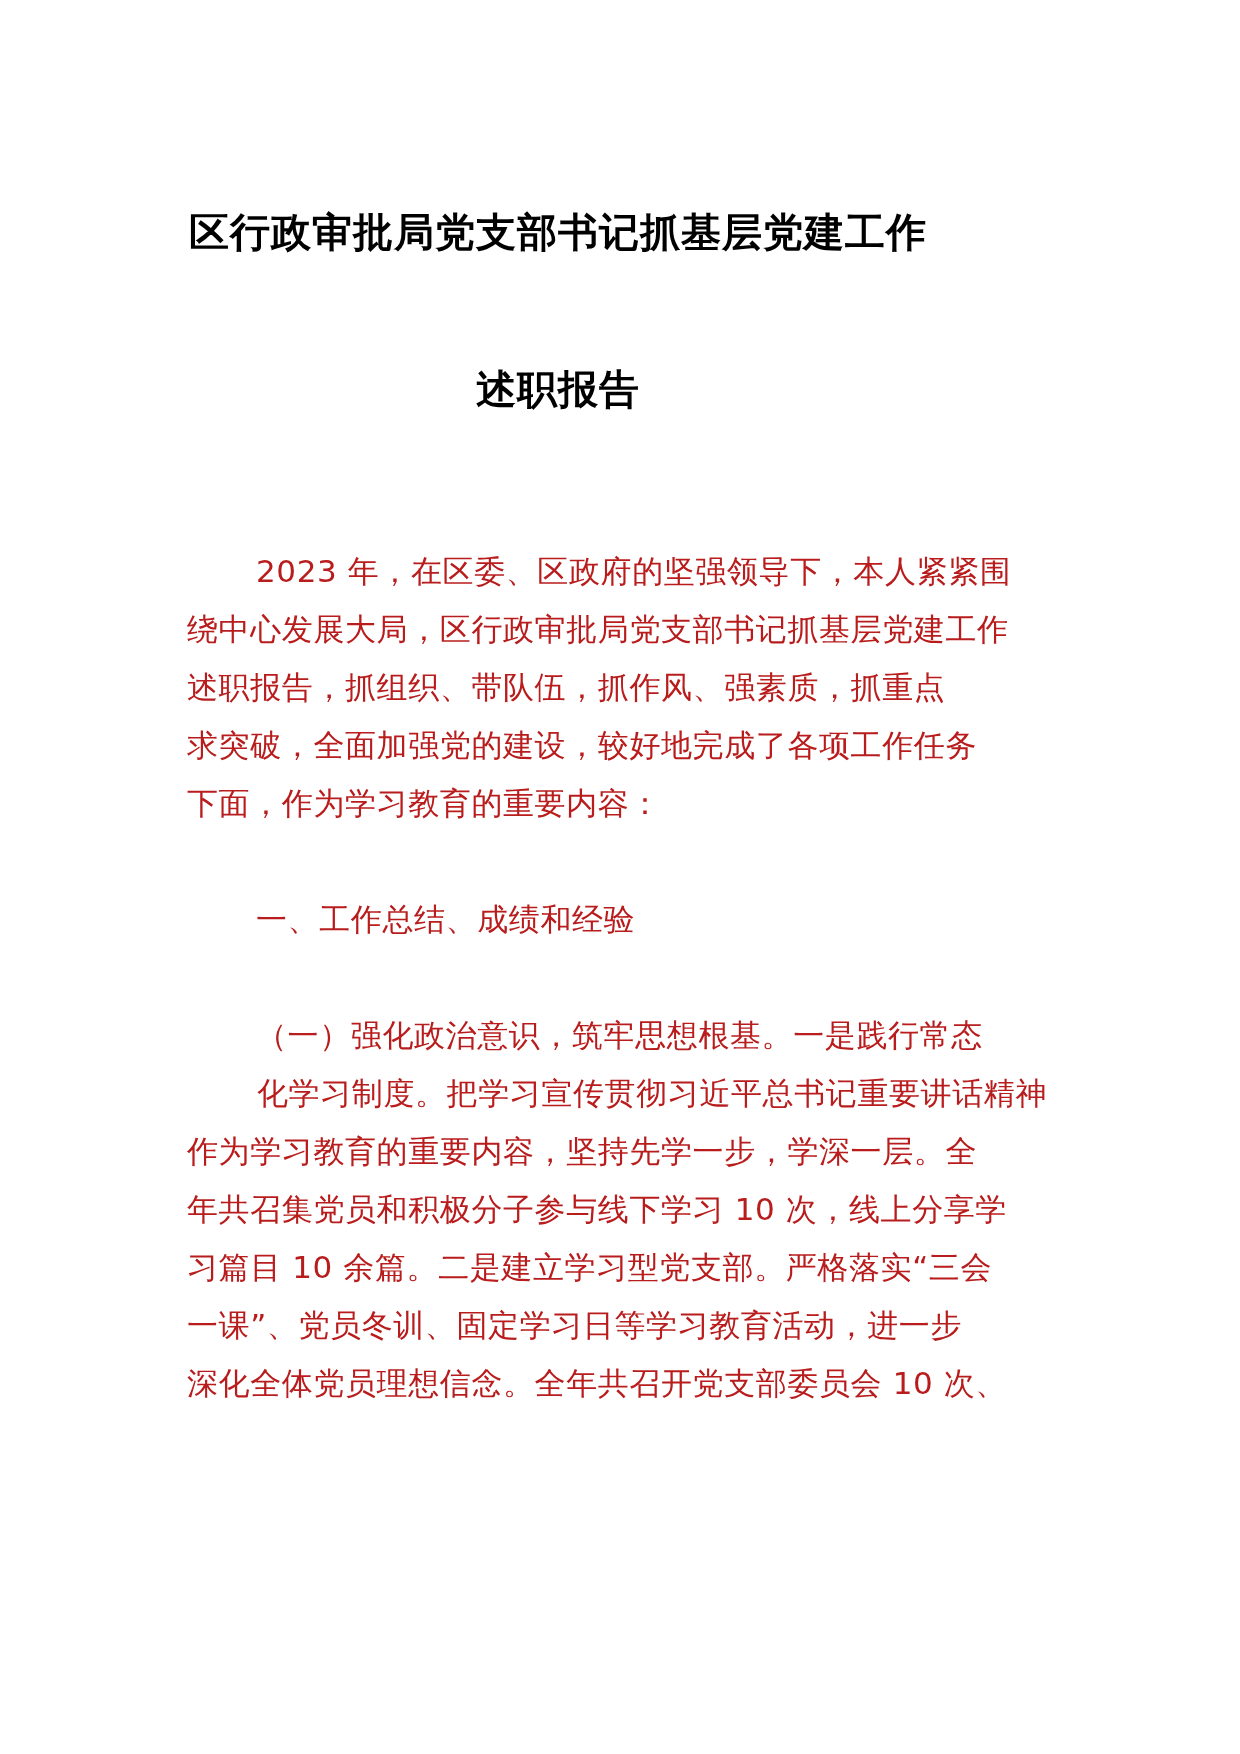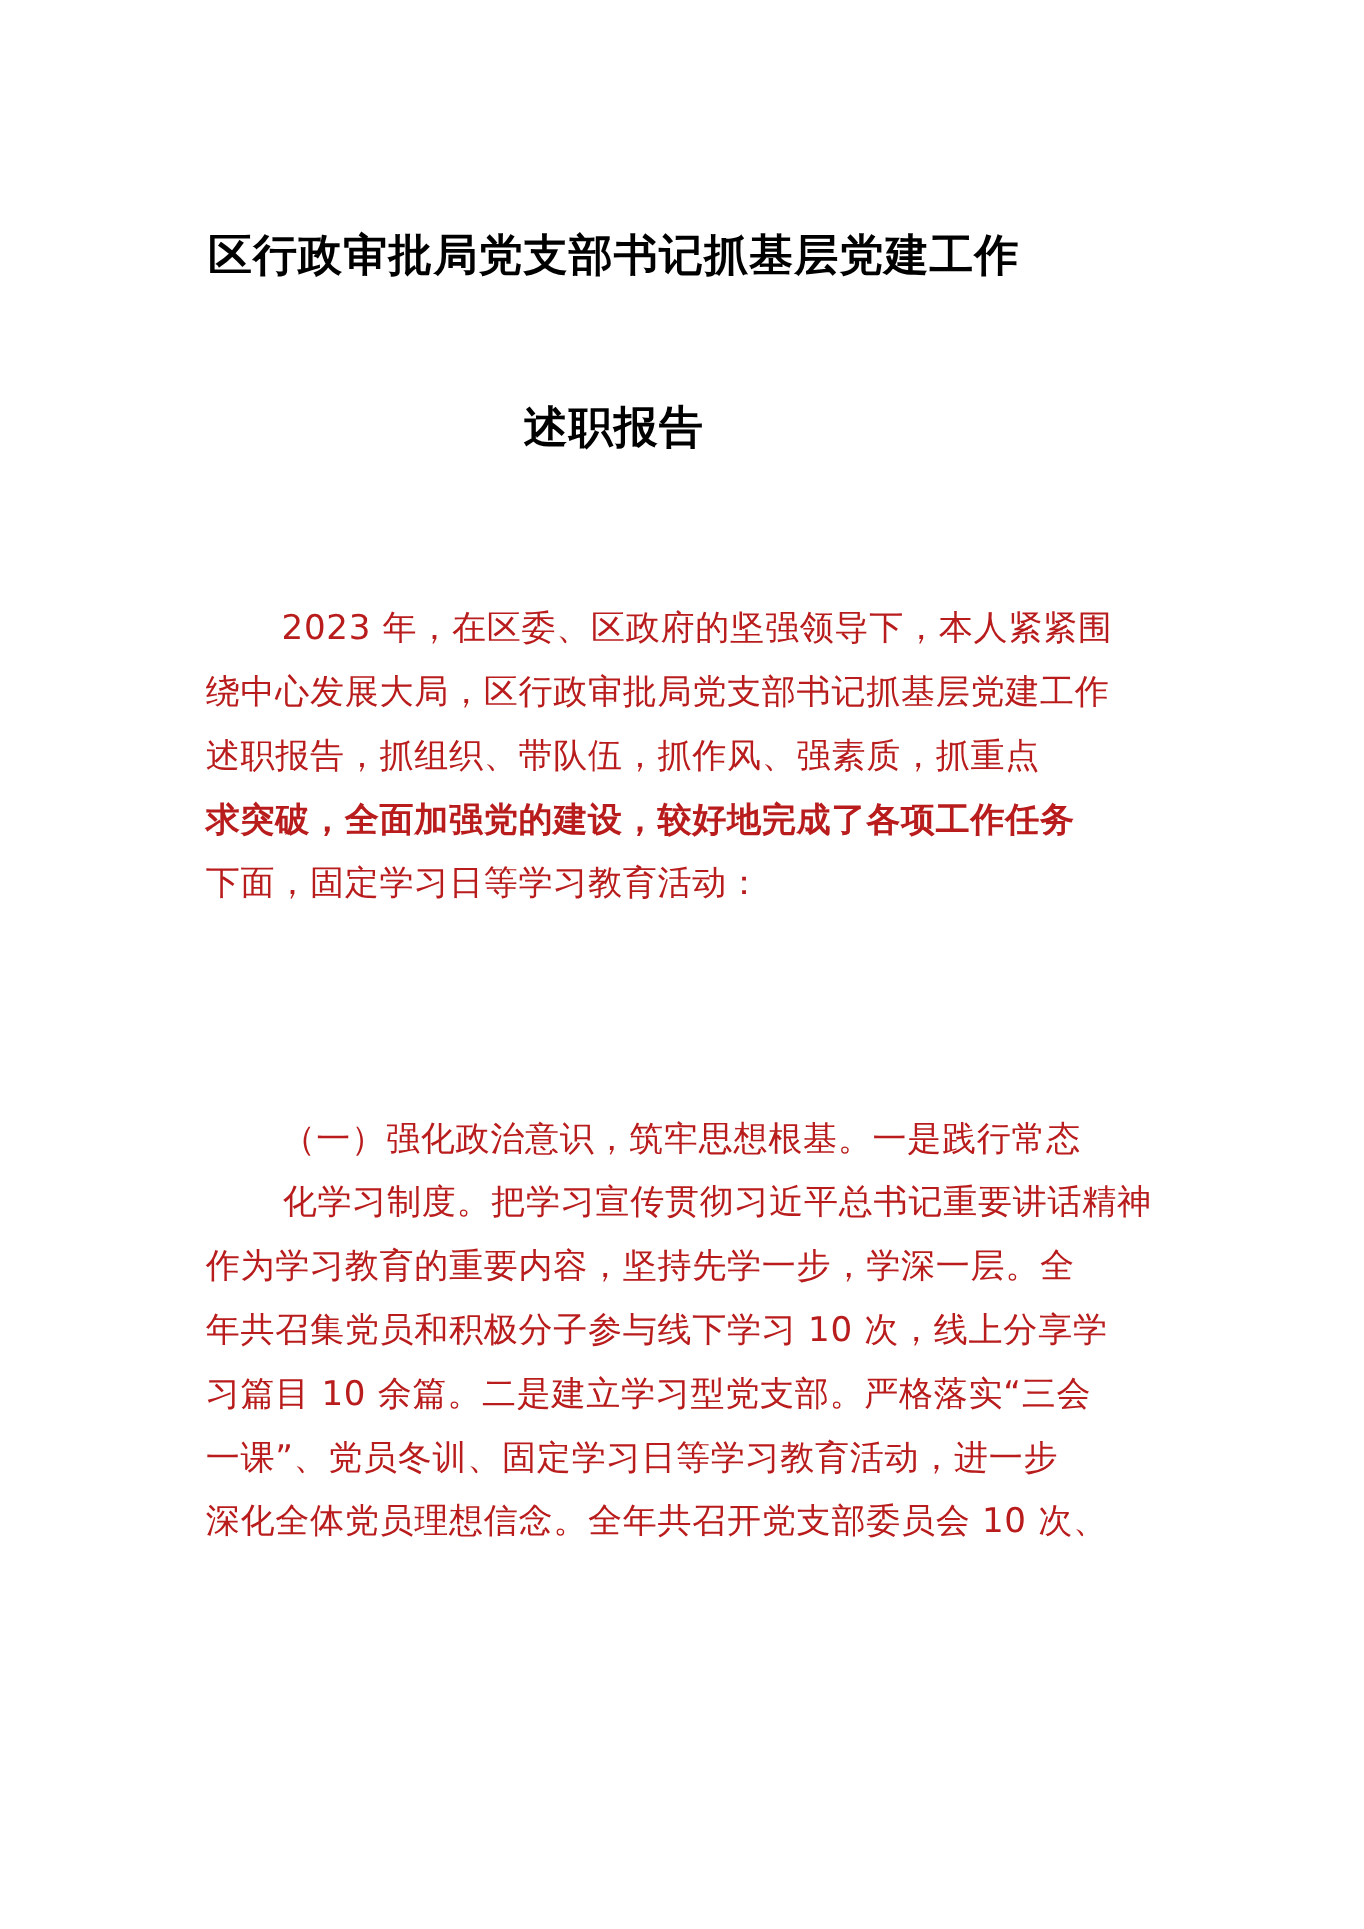--- a/index.html
+++ b/index.html
@@ -52,24 +52,25 @@
 
 <div class="page">
 
   <div class="title-line t1">区行政审批局党支部书记抓基层党建工作</div>
   <div class="title-line t2">述职报告</div>
 
   <div>
     <div class="line indent" style="top:551px;">2023 年，在区委、区政府的坚强领导下，本人紧紧围</div>
     <div class="line" style="top:609px;">绕中心发展大局，区行政审批局党支部书记抓基层党建工作</div>
     <div class="line" style="top:667px;">述职报告，抓组织、带队伍，抓作风、强素质，抓重点</div>
-    <div class="line" style="top:725px;font-weight:bold;">求突破，全面加强党的建设，较好地完成了各项工作任务</div>
-    <div class="line" style="top:783px;">下面，固定学习日等学习教育活动：</div>
+    <div class="line" style="top:725px;">求突破，全面加强党的建设，较好地完成了各项工作任务</div>
+    <div class="line" style="top:783px;">下面，作为学习教育的重要内容：</div>
   </div>
 
+  <div class="line indent" style="top:899px;">一、工作总结、成绩和经验</div>
 
   <div>
     <div class="line indent" style="top:1015px;">（一）强化政治意识，筑牢思想根基。一是践行常态</div>
     <div class="line" style="top:1073px;text-align:right;">化学习制度。把学习宣传贯彻习近平总书记重要讲话精神</div>
     <div class="line" style="top:1131px;">作为学习教育的重要内容，坚持先学一步，学深一层。全</div>
     <div class="line" style="top:1189px;">年共召集党员和积极分子参与线下学习 10 次，线上分享学</div>
     <div class="line" style="top:1247px;">习篇目 10 余篇。二是建立学习型党支部。严格落实“三会</div>
     <div class="line" style="top:1305px;">一课”、党员冬训、固定学习日等学习教育活动，进一步</div>
     <div class="line" style="top:1363px;">深化全体党员理想信念。全年共召开党支部委员会 10 次、</div>
   </div>

